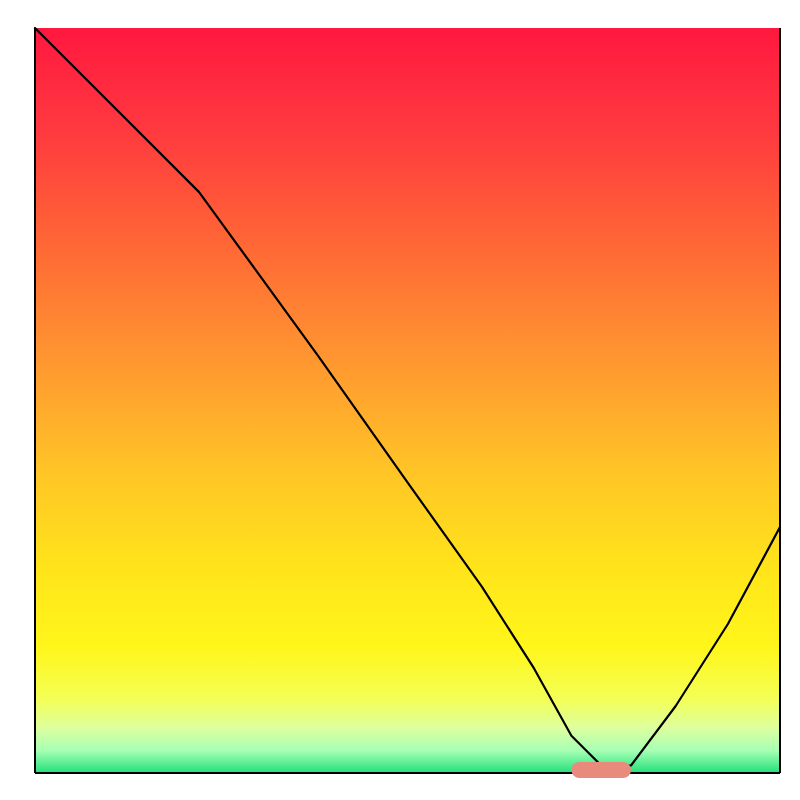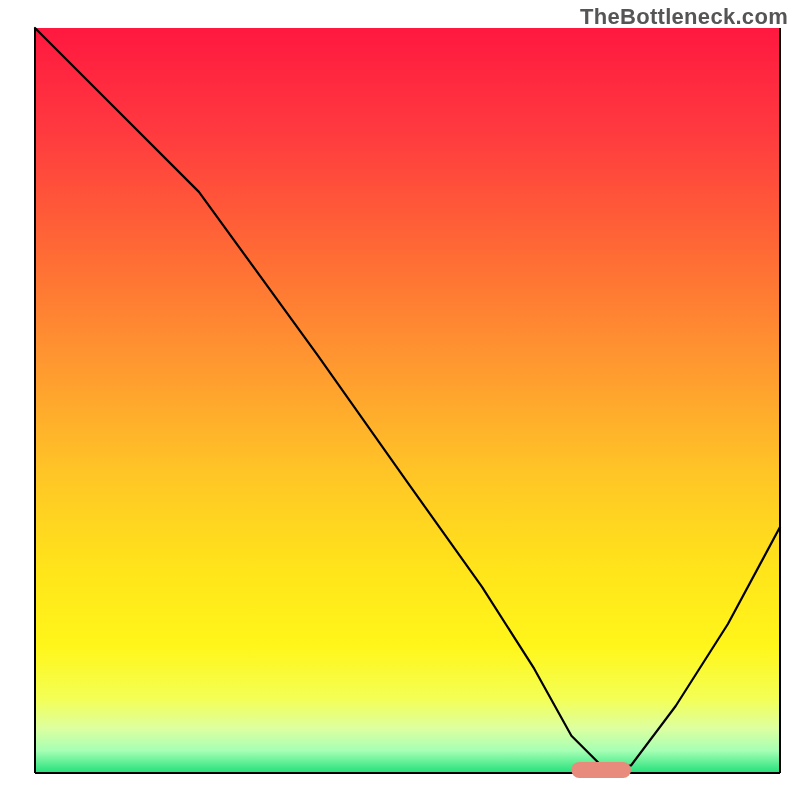--- a/index.html
+++ b/index.html
@@ -29,21 +29,20 @@
   svg.plot {
     display: block;
     width: 800px;
     height: 800px;
   }
 </style>
 </head>
 <body>
 <div class="container">
 
-  <div class="watermark">TheBottleneck.com</div>
 
   <svg class="plot" viewBox="0 0 800 800">
     <defs>
 
       <linearGradient id="bg-grad" x1="0" y1="0" x2="0" y2="1">
         <stop offset="0%" stop-color="#ff183f"></stop>
         <stop offset="14%" stop-color="#ff3a3f"></stop>
         <stop offset="30%" stop-color="#ff6a35"></stop>
         <stop offset="45%" stop-color="#ff9830"></stop>
         <stop offset="60%" stop-color="#ffc626"></stop>

